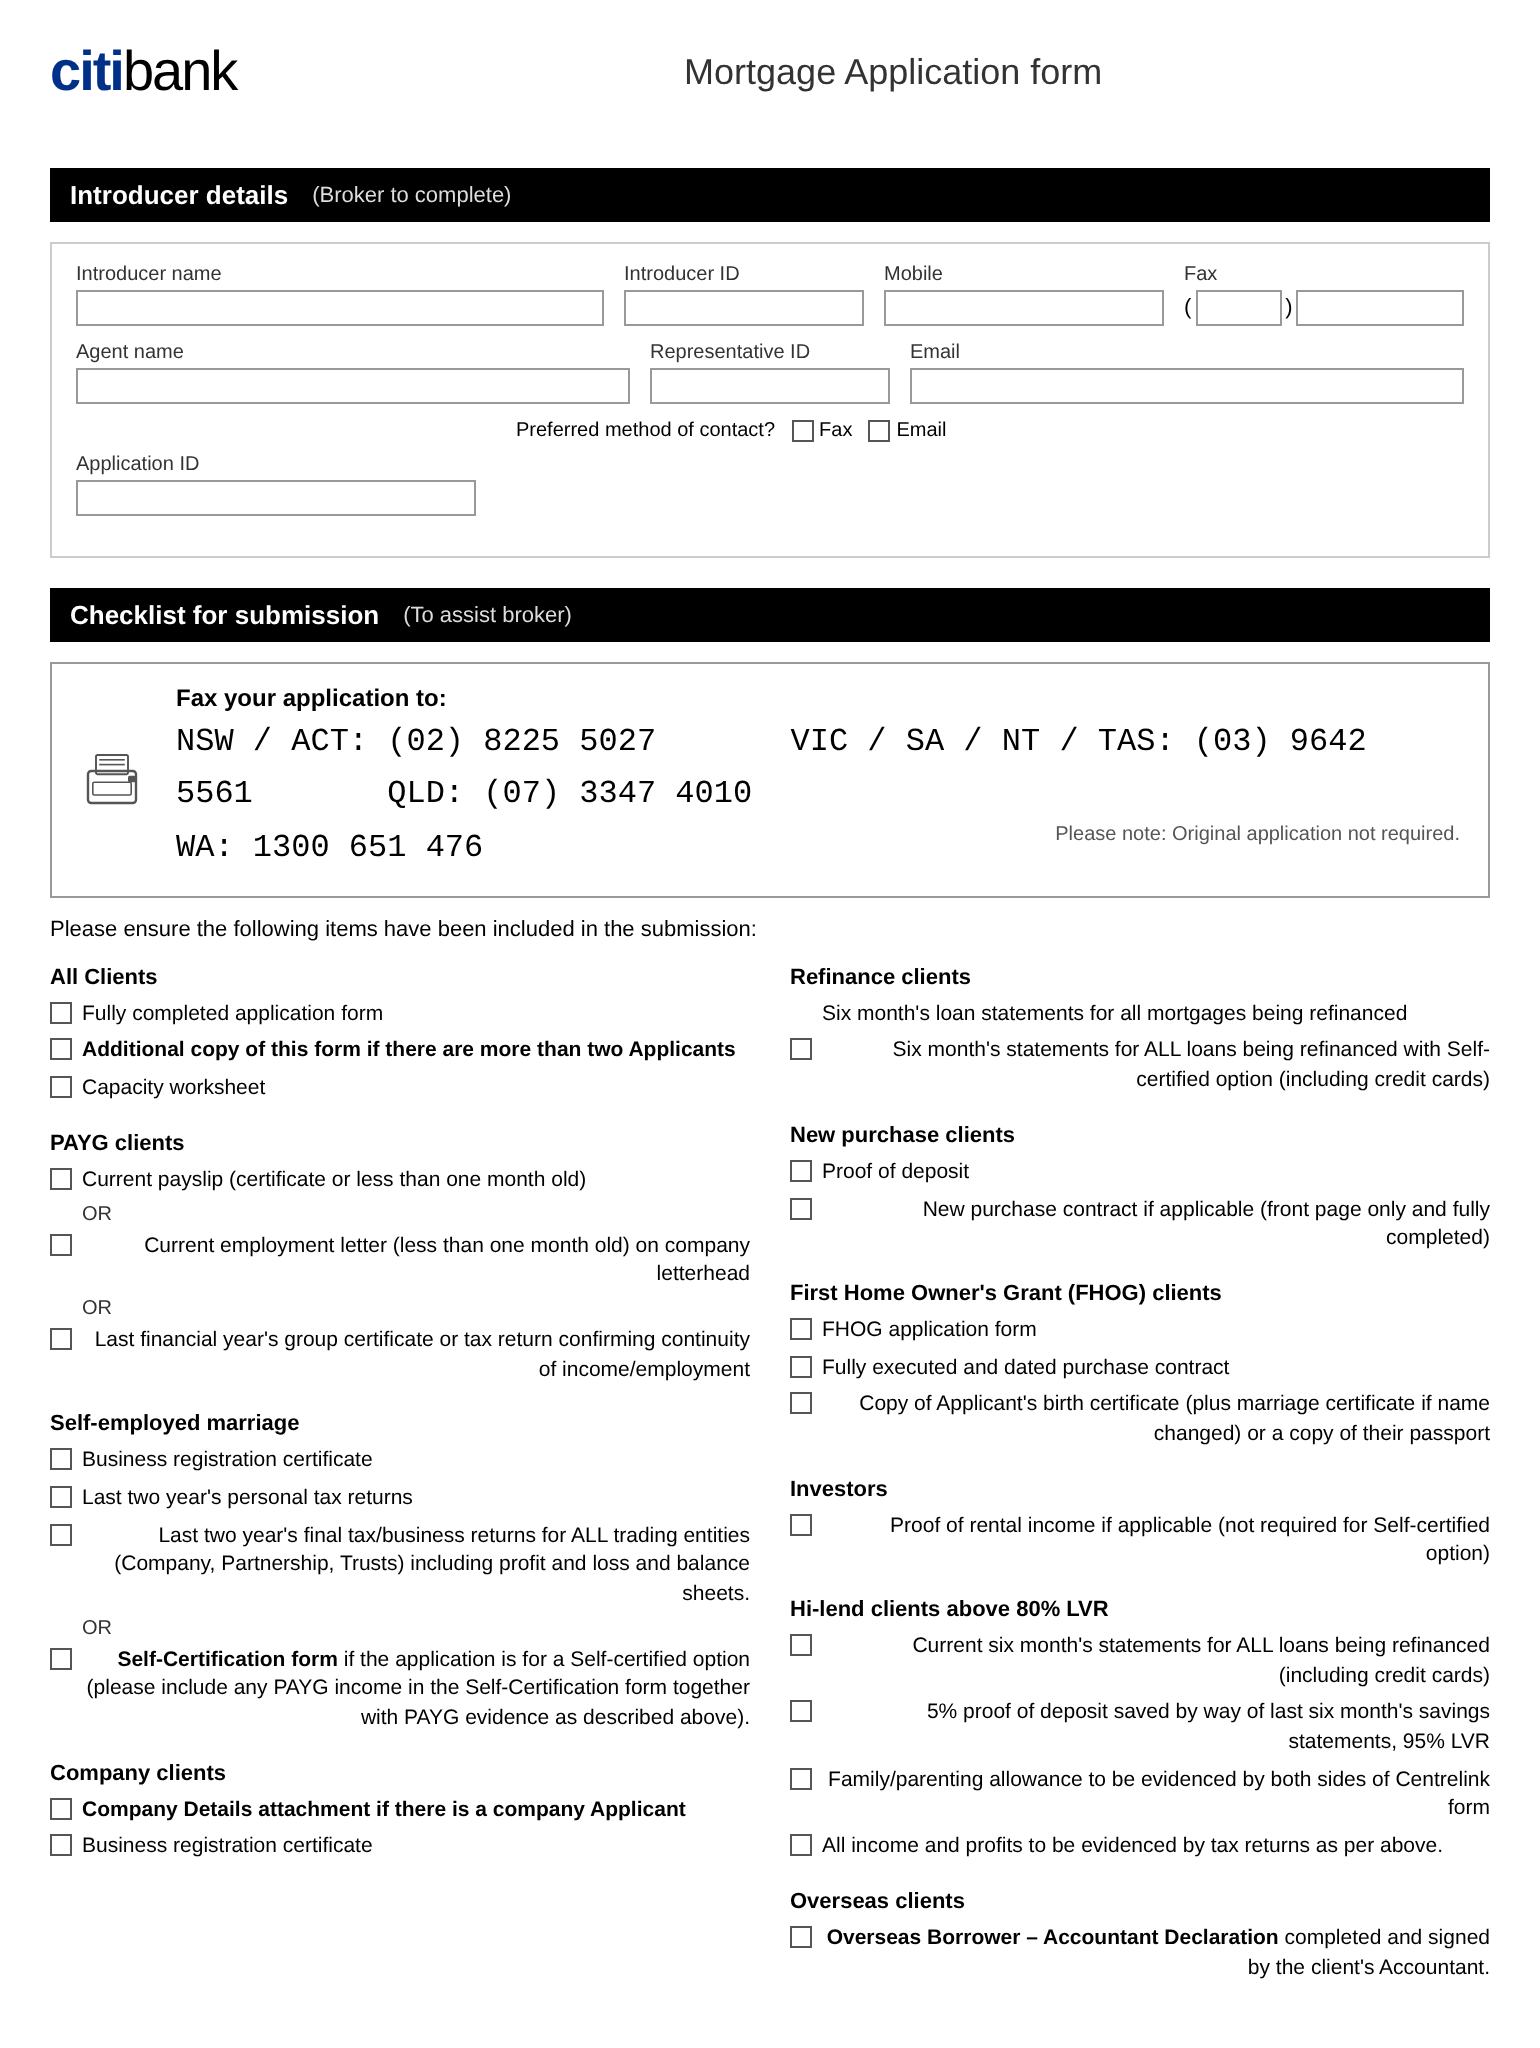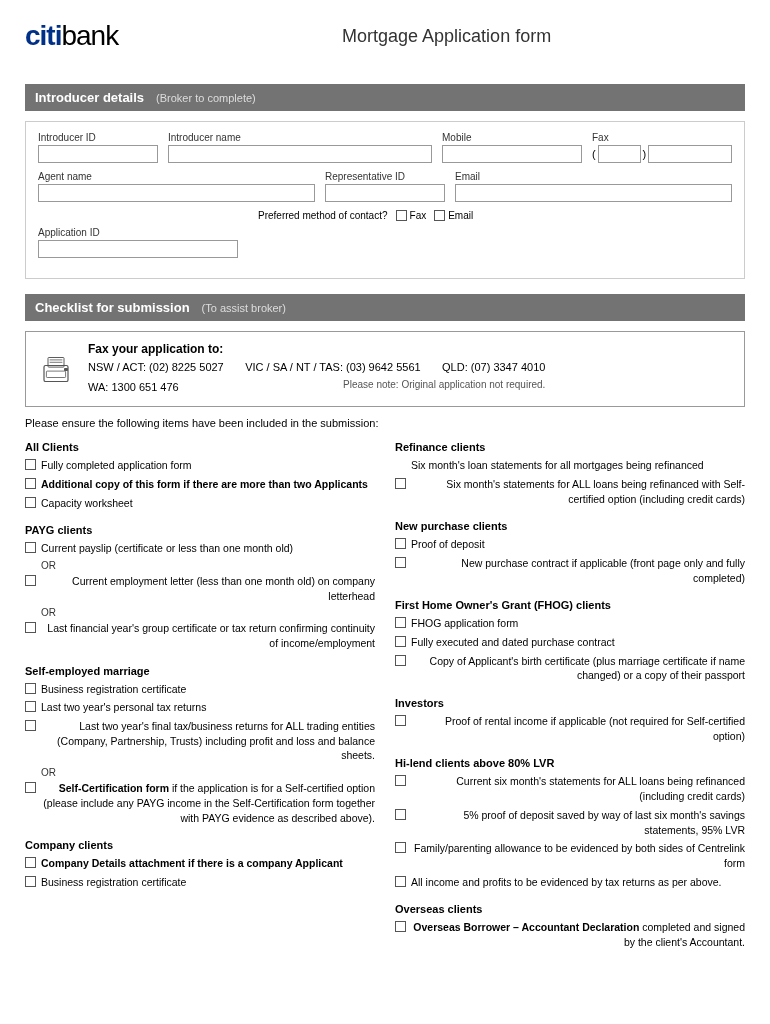--- a/index.html
+++ b/index.html
@@ -36,21 +36,21 @@
     .page-title {
       font-size: 18px;
       font-weight: normal;
       color: #333;
       flex: 1;
       text-align: center;
     }
 
     
     .section-header {
-      background: #737373;
+      background: #000000;
       color: #fff;
       padding: 6px 10px;
       font-size: 13px;
       font-weight: bold;
       display: flex;
       align-items: center;
       gap: 12px;
       margin-bottom: 10px;
     }
     .section-header .sub-label {
@@ -138,22 +138,23 @@
       width: 40px;
       height: 35px;
       flex-shrink: 0;
     }
     .fax-title {
       font-size: 12px;
       font-weight: bold;
       margin-bottom: 3px;
     }
     .fax-numbers {
-      font-size: 11px;
+      font-size: 16px;
       line-height: 1.6;
+      font-family: Liberation Mono, monospace;
     }
     .fax-note {
       font-size: 10px;
       color: #555;
       text-align: right;
       flex: 1;
     }
 
     
     .checklist-intro {
@@ -216,26 +217,26 @@
 </div>
 
 <div>
   <div class="section-header">
     <span>Introducer details</span>
     <span class="sub-label">(Broker to complete)</span>
   </div>
   <div class="form-section">
 
     <div class="field-row">
+      <div class="field-group">
+        <span class="field-label">Introducer name</span>
+        <div class="field-input"></div>
+      </div>
       <div class="field-group" style="max-width:120px;">
         <span class="field-label">Introducer ID</span>
-        <div class="field-input"></div>
-      </div>
-      <div class="field-group">
-        <span class="field-label">Introducer name</span>
         <div class="field-input"></div>
       </div>
       <div class="field-group" style="max-width:140px;">
         <span class="field-label">Mobile</span>
         <div class="field-input"></div>
       </div>
       <div class="field-group" style="max-width:140px;">
         <span class="field-label">Fax</span>
         <div style="display:flex;align-items:center;gap:2px;">
           <span class="fax-paren">(</span>

